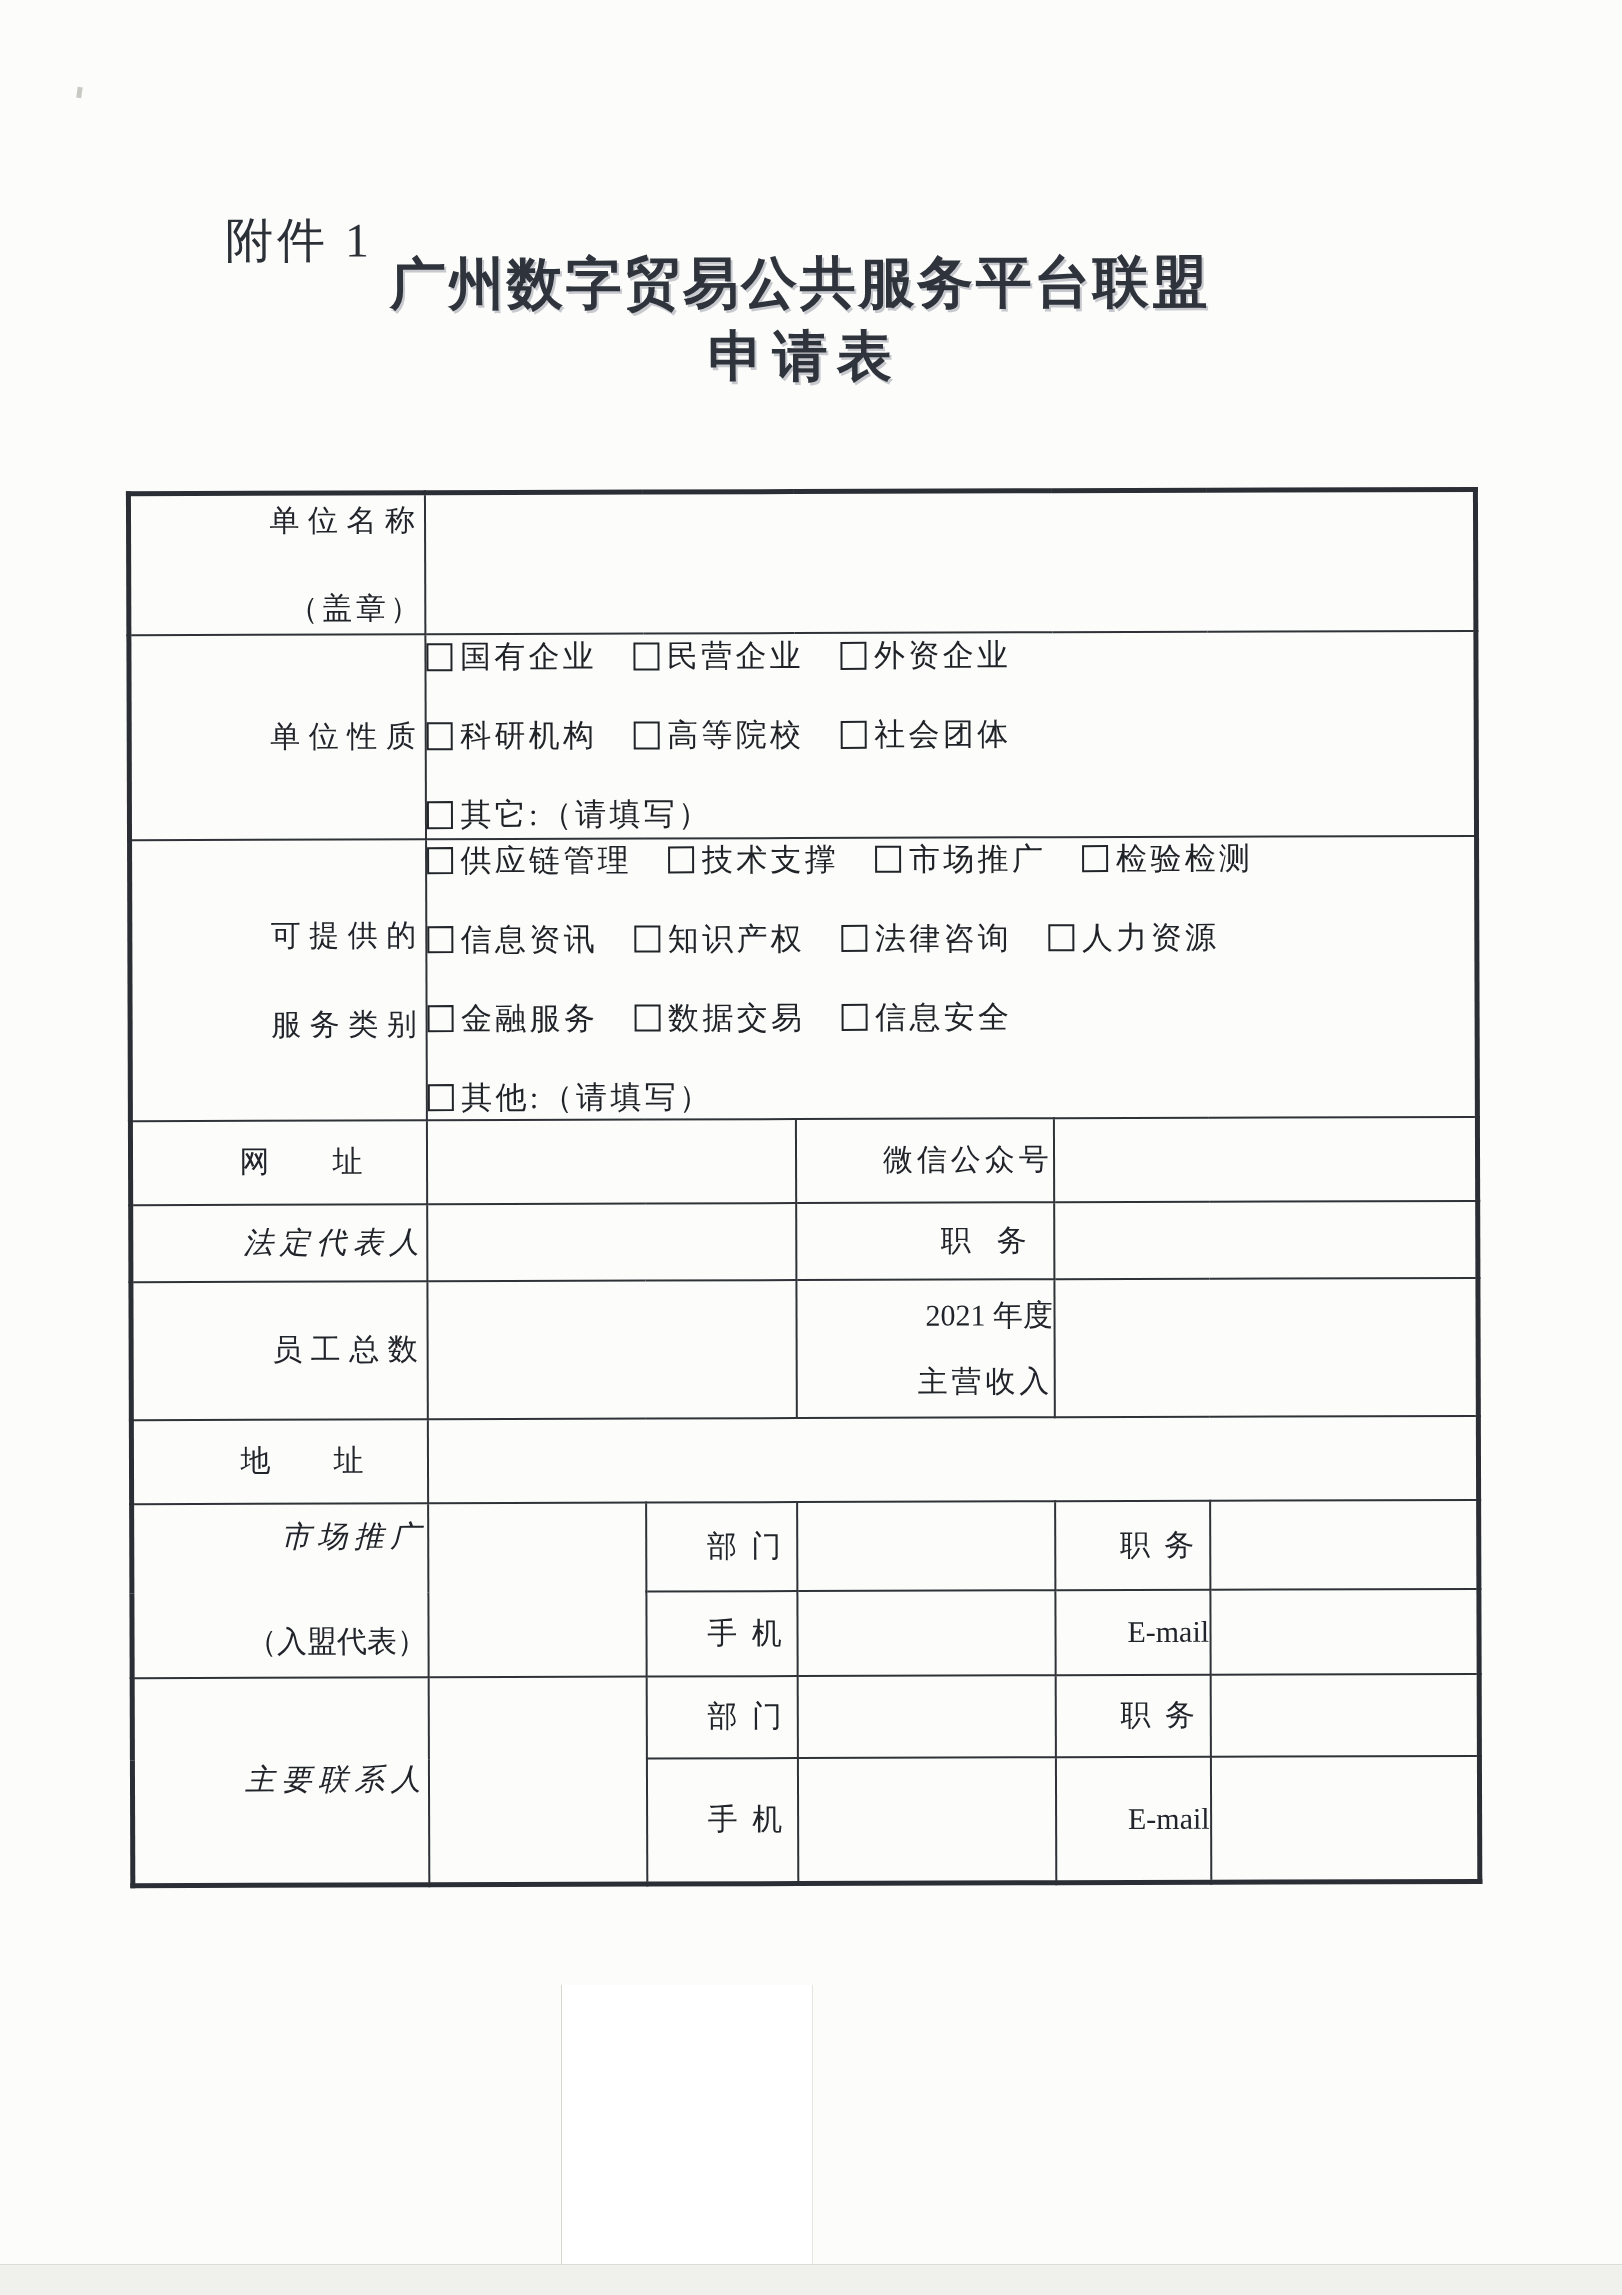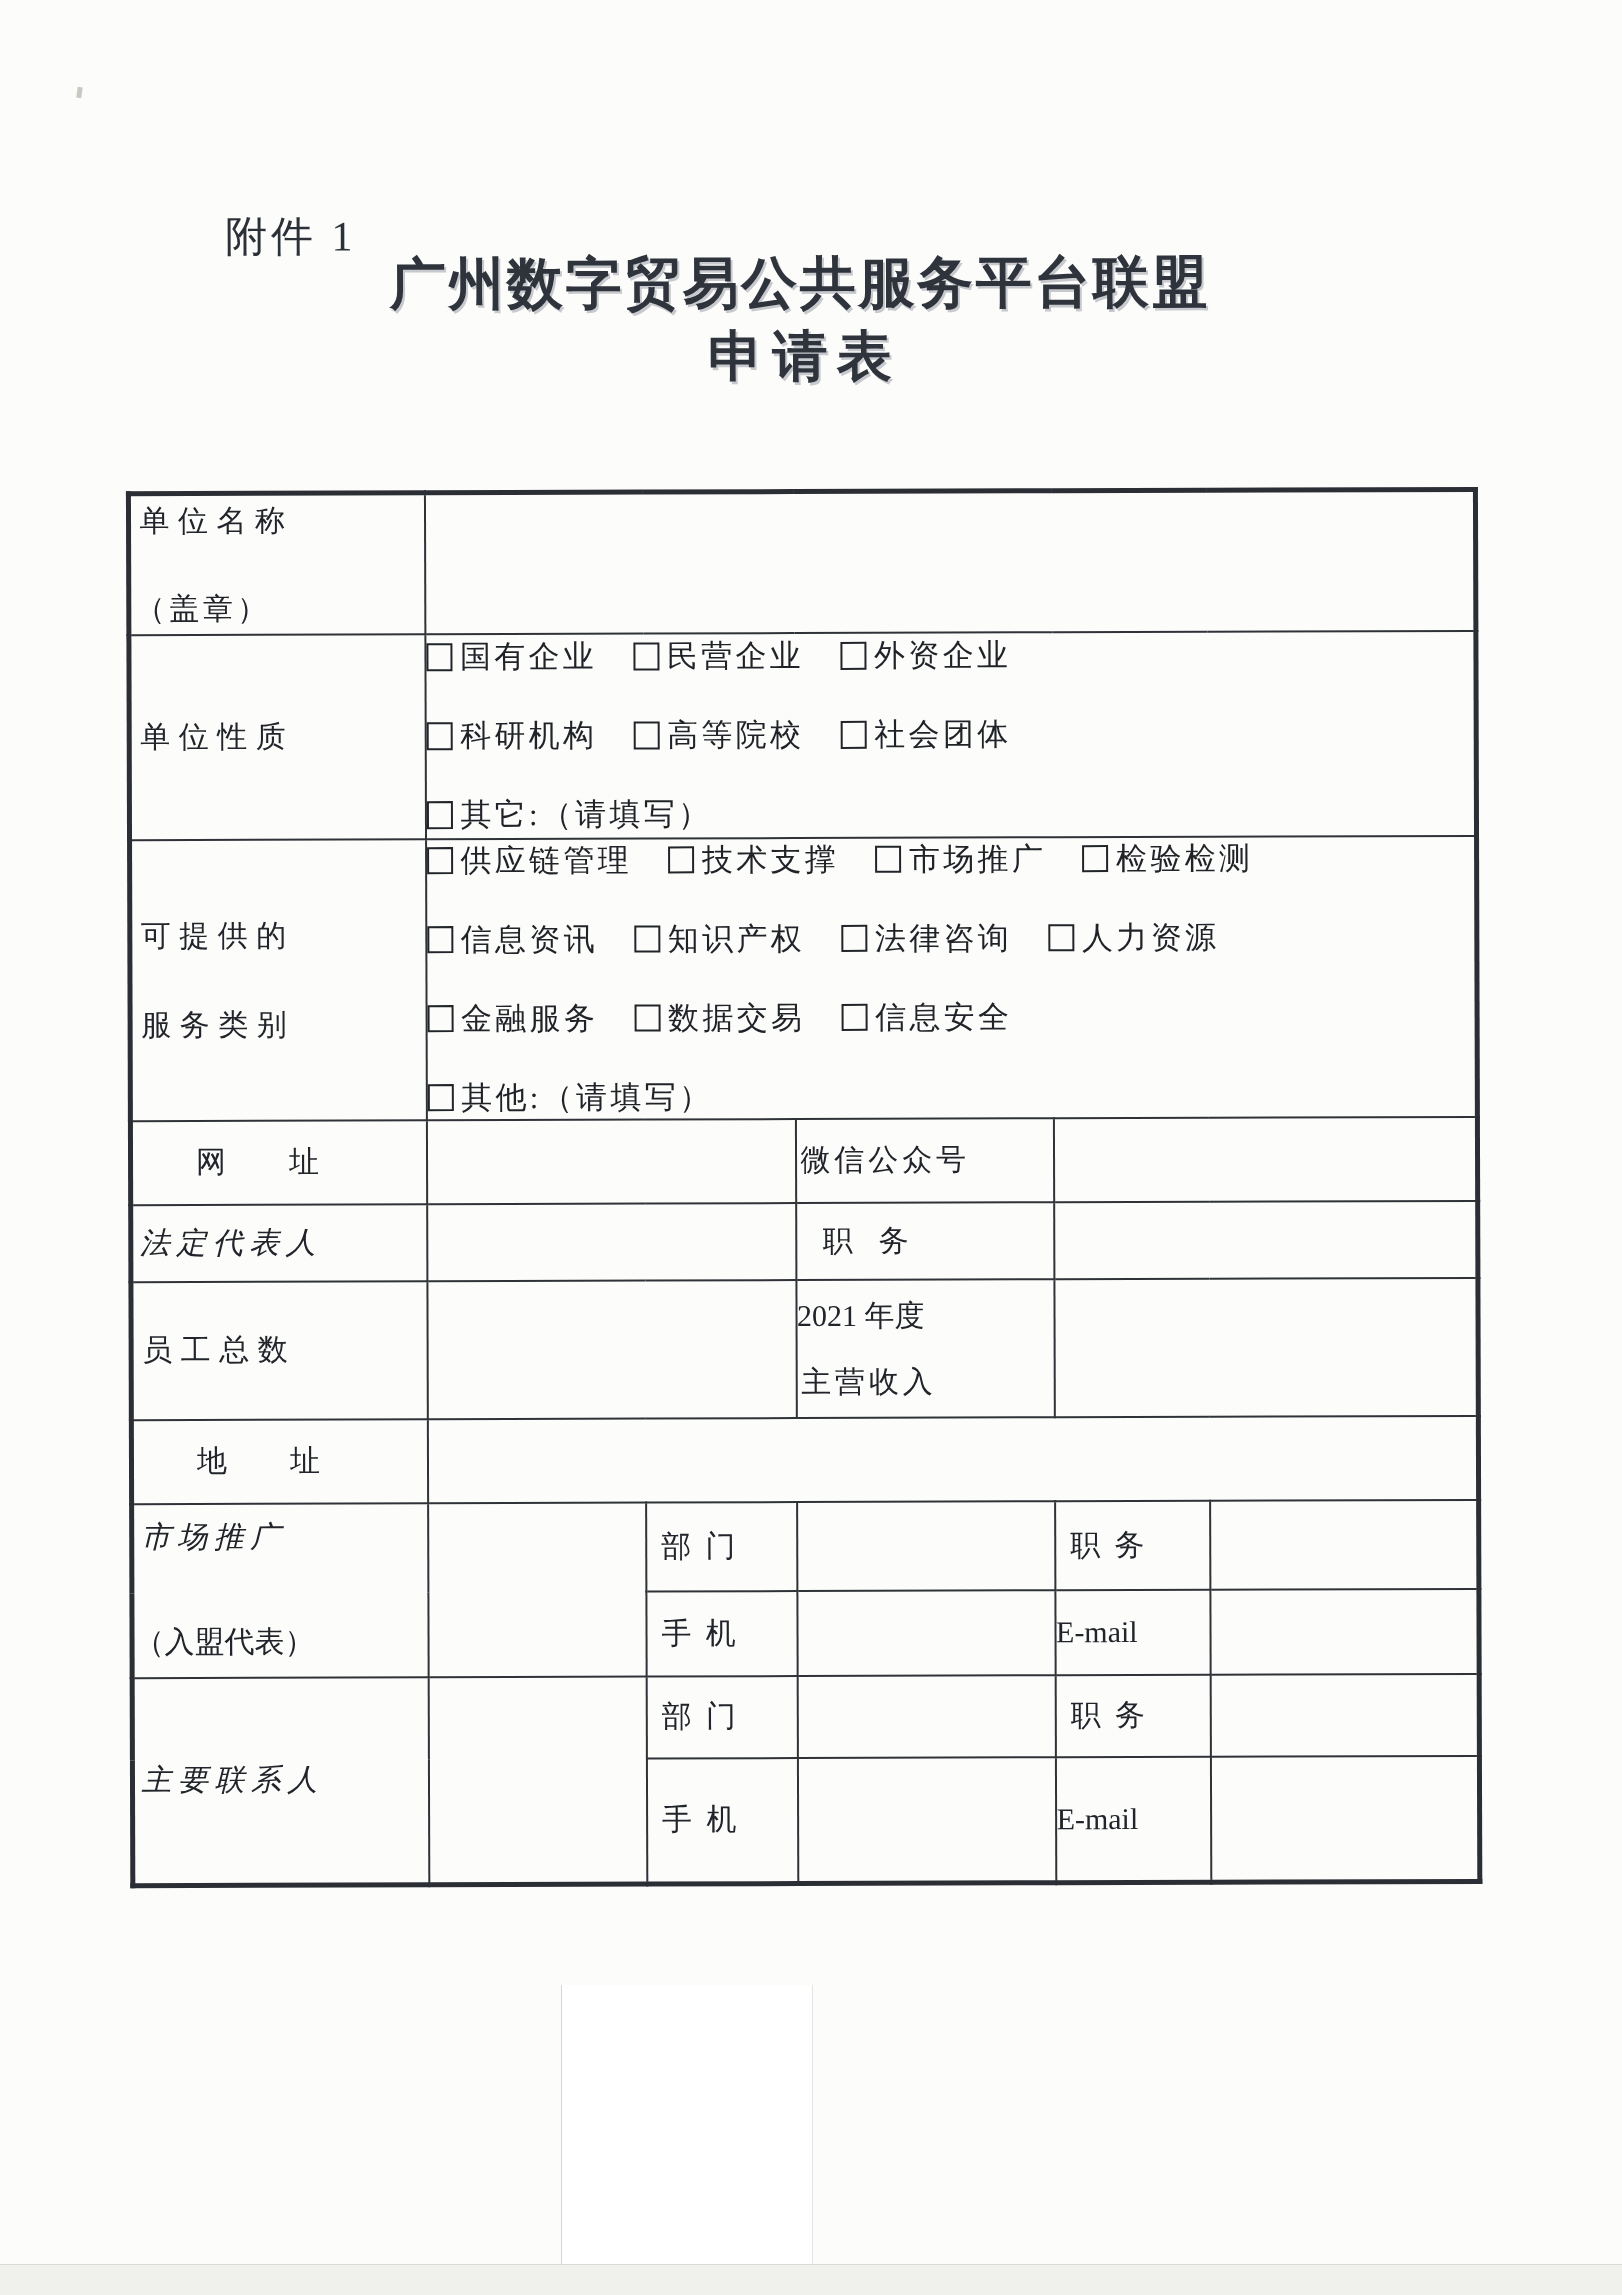--- a/index.html
+++ b/index.html
@@ -9,21 +9,21 @@
     overflow:hidden;
     font-family:"Liberation Serif","DejaVu Serif",serif;
     color:#22252b;
     position:relative;
   }
   .scan{position:absolute;left:0;top:0;width:1623px;height:2295px;transform:rotate(-0.18deg);transform-origin:50% 50%;}
 
   
   .attachment{
     position:absolute;left:228px;top:207px;
-    font-size:42px;letter-spacing:3.9px;color:#2c3138;
+    font-size:48px;letter-spacing:3.9px;color:#2c3138;
   }
   .titles{
     position:absolute;left:128px;top:255px;width:1349px;text-align:center;
     color:#2f343c;font-weight:bold;
   }
   .title-main{
     font-size:56px;letter-spacing:2.6px;line-height:1.0;
     text-shadow:2px 2.6px 0 rgba(135,140,150,0.45);
   }
   .title-sub{
@@ -36,21 +36,21 @@
     position:absolute;left:128px;top:489px;
     width:1349px;border-collapse:collapse;table-layout:fixed;
     border:5.9px solid #2b2e34;
   }
   table.form td{
     border:2.6px solid #2f3237;
     vertical-align:middle;
     padding:0;
     font-size:30px;color:#21242a;
   }
-  td.lbl{text-align:left;}
+  td.lbl{text-align:right;}
   td.fill{background:transparent;}
   .ls2 {letter-spacing:63px;text-indent:63px;}
   .ls2m{letter-spacing:26px;text-indent:26px;}
   .ls2s{letter-spacing:14.4px;text-indent:14.4px;border-radius:10px;}
   .ls4 {letter-spacing:8.5px;text-indent:8.5px;}
   .ls5 {letter-spacing:6.5px;text-indent:6.5px;font-style:italic;}
   .ls6 {letter-spacing:3.9px;text-indent:3.9px;}
   .stack div{line-height:1.05;}
   .gap58 > div + div{margin-top:57px;}
   .gap52 > div + div{margin-top:34px;}

